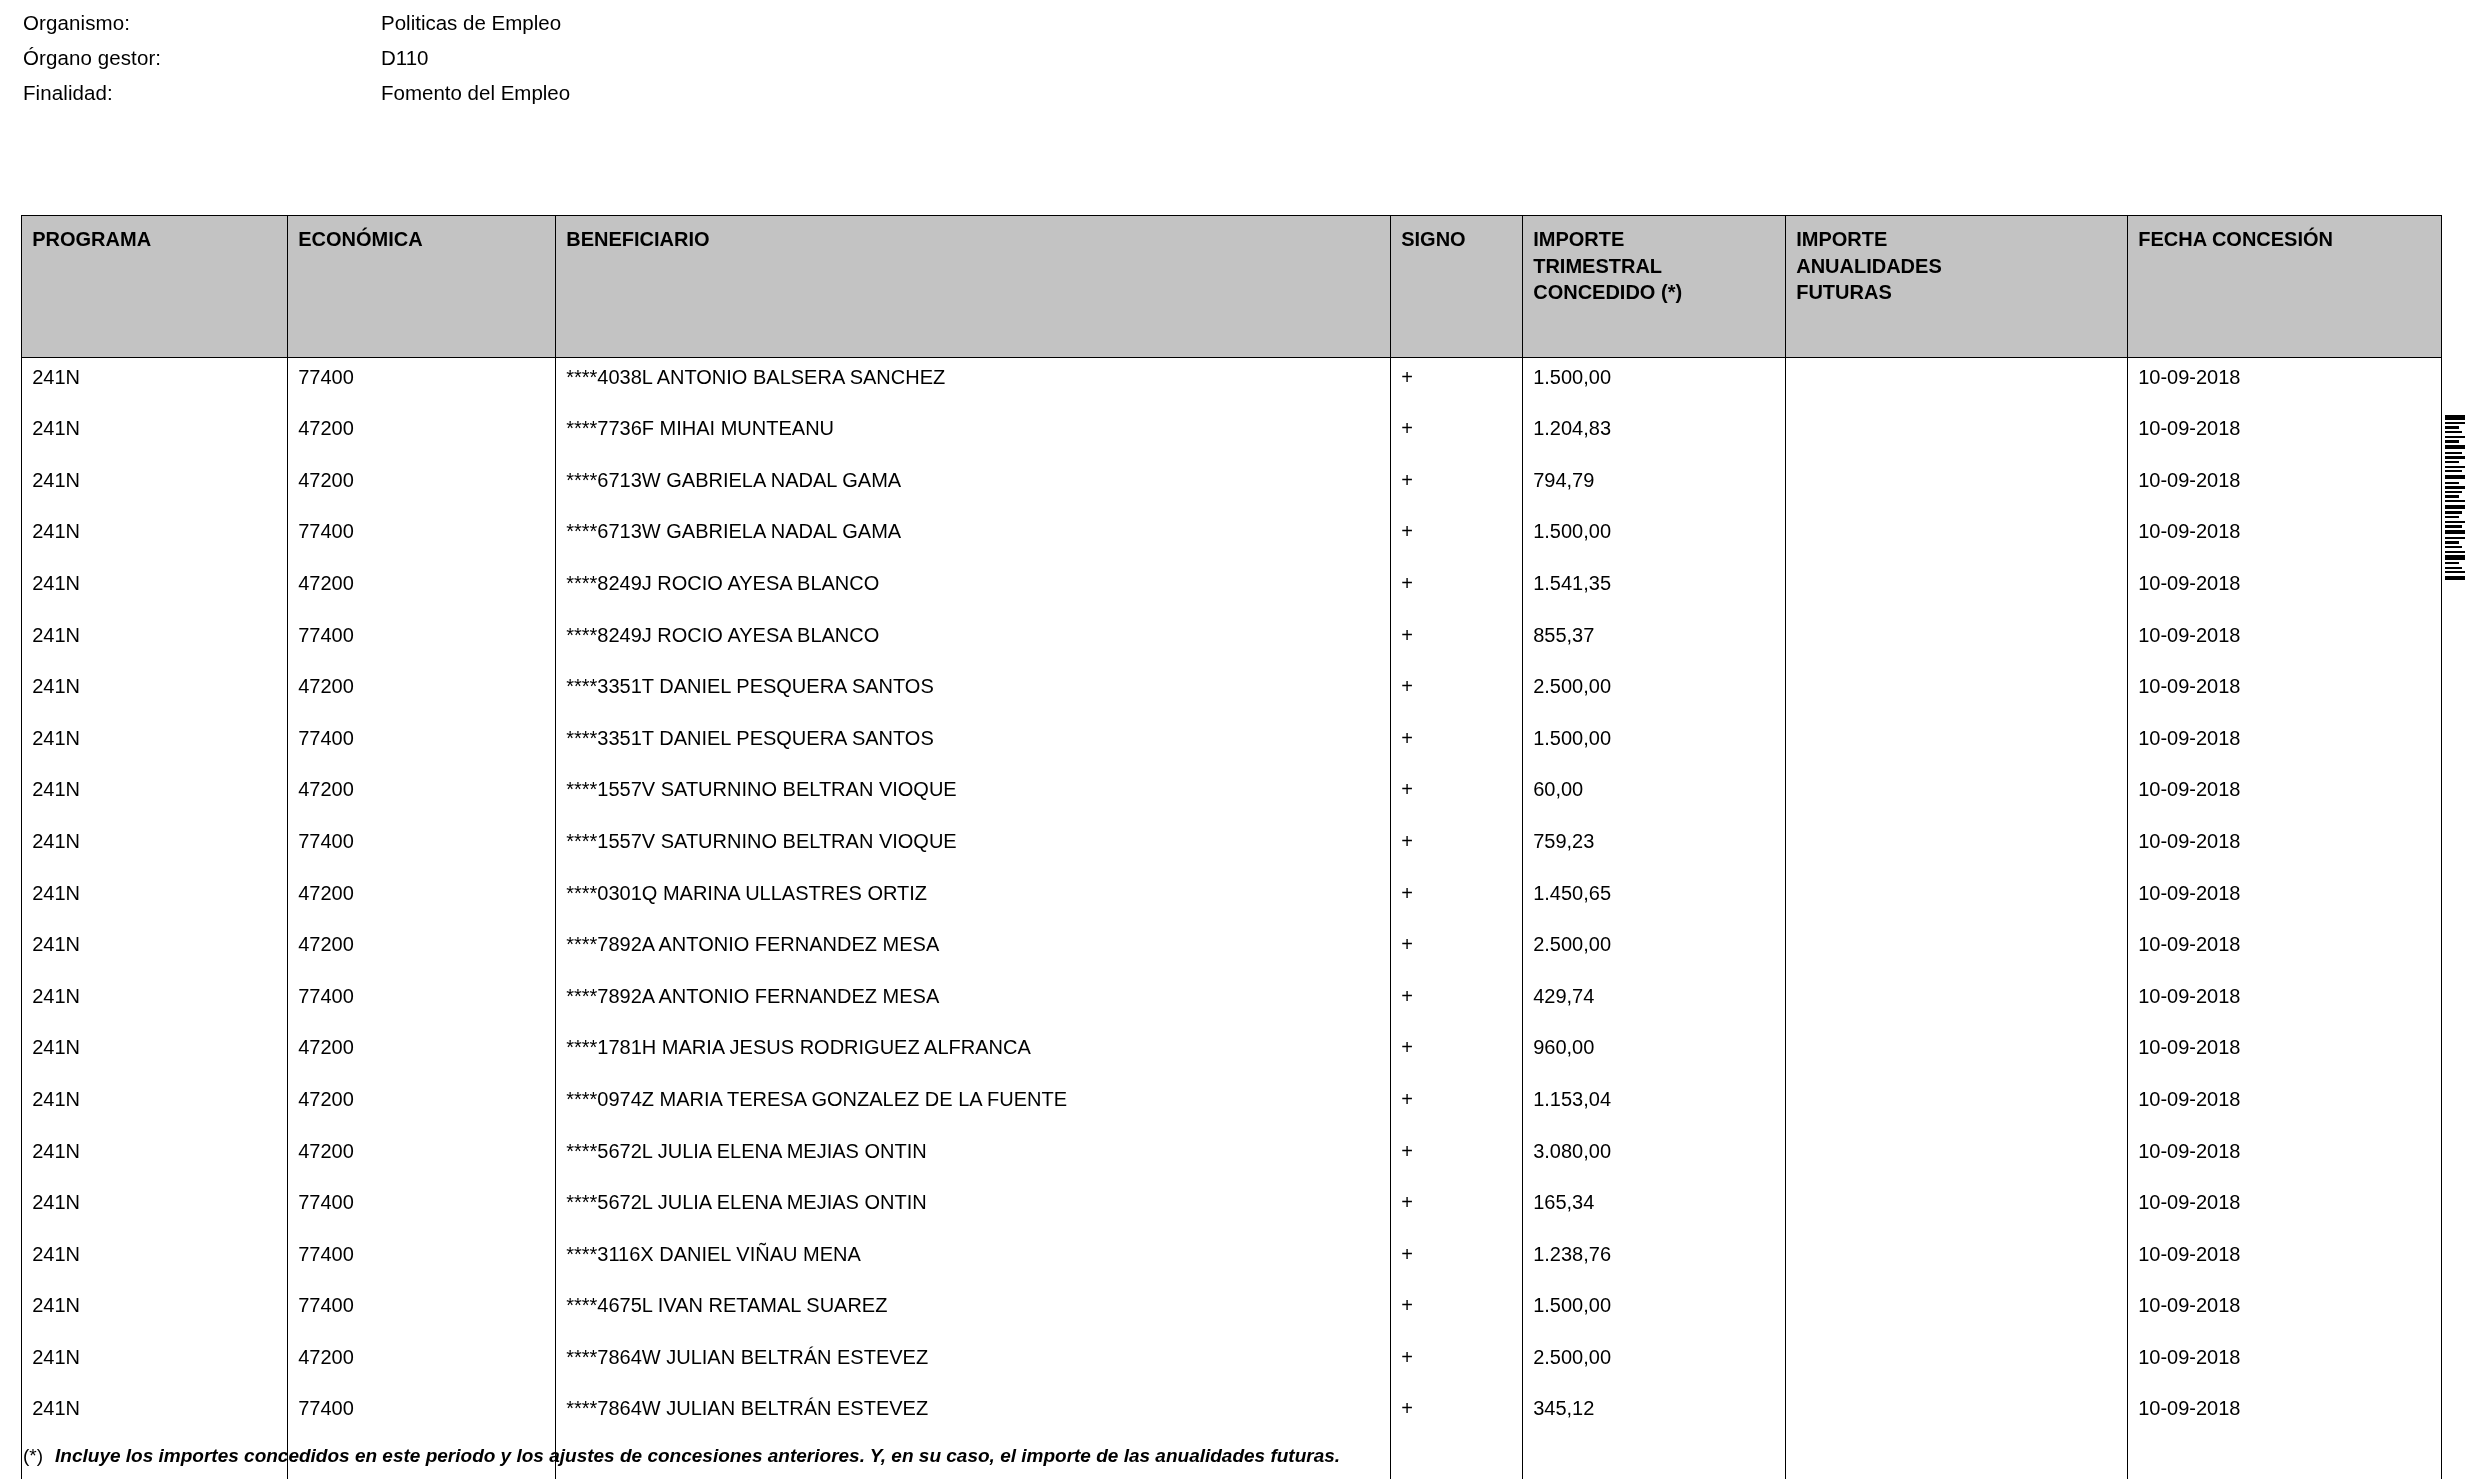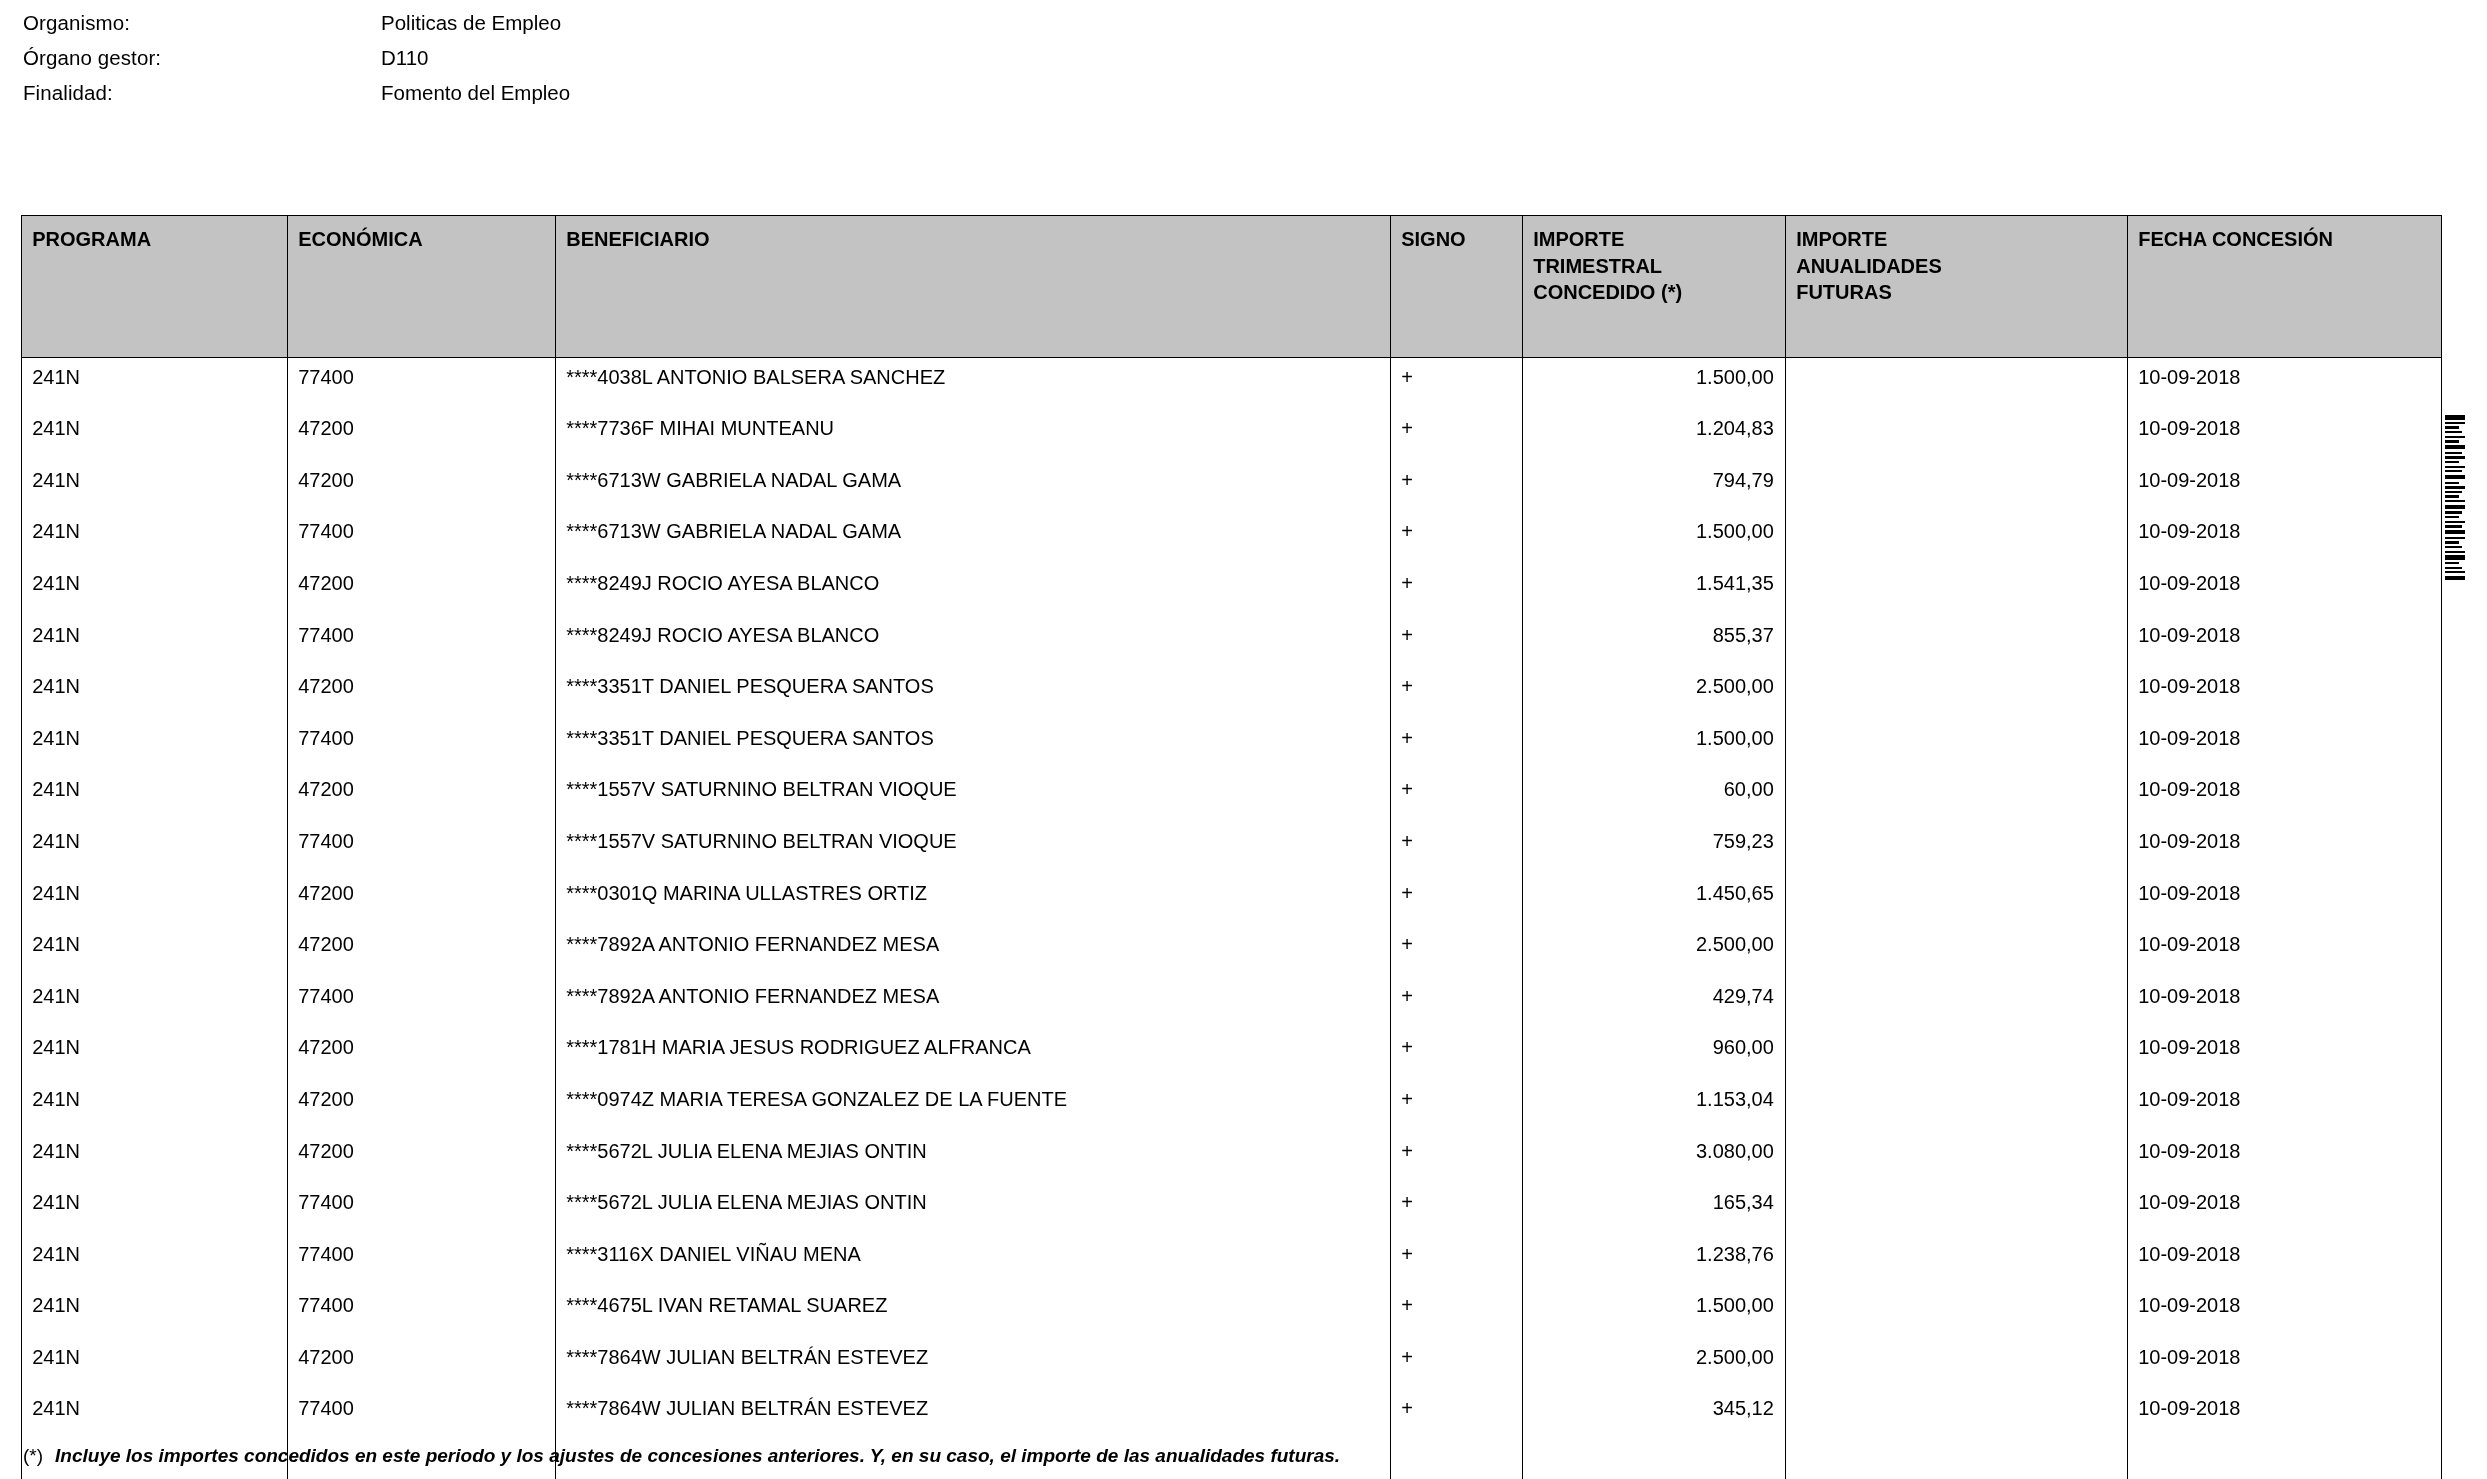--- a/index.html
+++ b/index.html
@@ -84,21 +84,21 @@
     line-height: 1.1;
     white-space: nowrap;
   }
   table.grant-table tbody tr.filler td {
     height: 41px;
   }
   table.grant-table tbody tr:last-child td {
     border-bottom: 1.5px solid #000000;
   }
   .num {
-    text-align: right;
+    text-align: left;
   }
   
   col.c-programa   { width: 266px; }
   col.c-economica  { width: 268px; }
   col.c-benef      { width: 835px; }
   col.c-signo      { width: 132px; }
   col.c-importe    { width: 263px; }
   col.c-anual      { width: 342px; }
   col.c-fecha      { width: 314px; }
 

